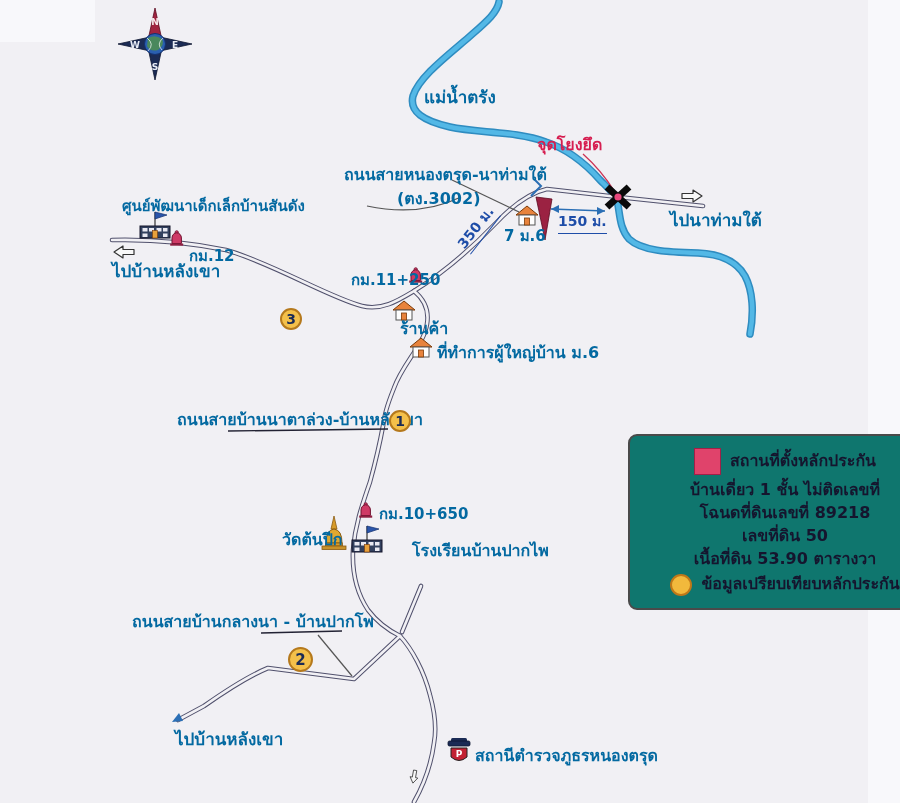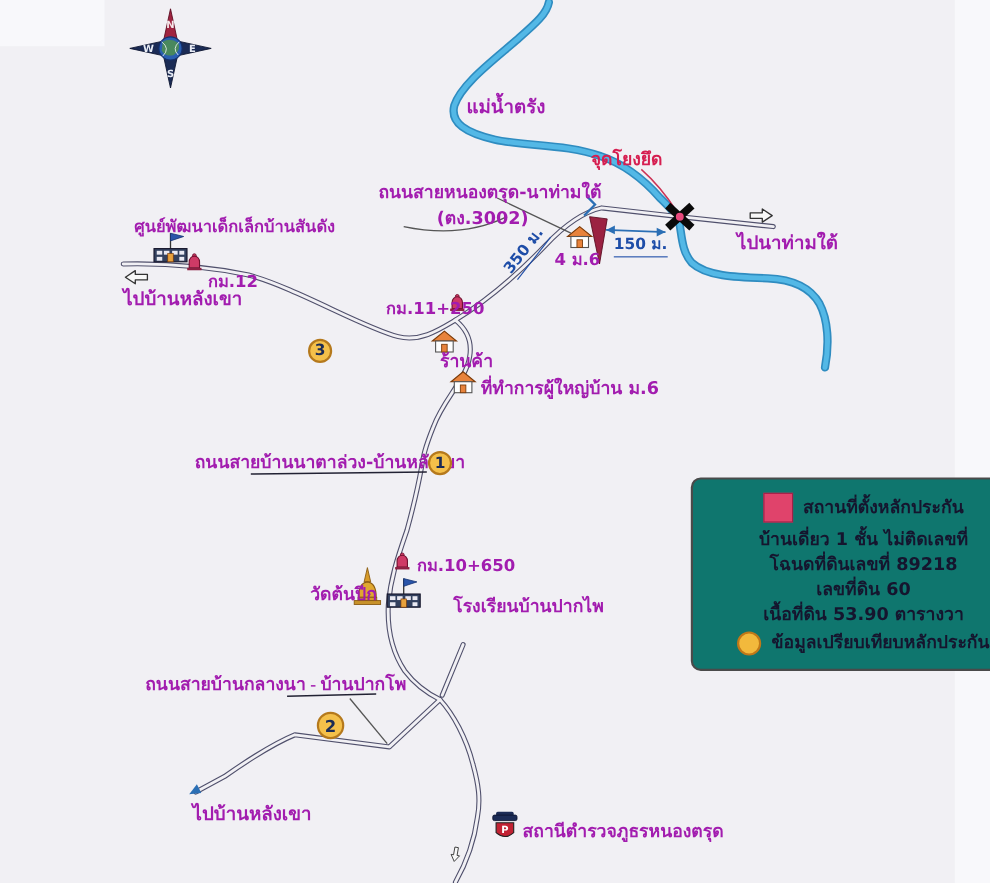--- a/index.html
+++ b/index.html
@@ -5,21 +5,21 @@
   html,body{margin:0;padding:0;background:#ffffff;}
   #canvas{
     position:relative;width:900px;height:803px;overflow:hidden;
     background:#f1f0f4;
     font-family:"DejaVu Sans",sans-serif;
   }
   .edge-strip-right{position:absolute;top:0;right:0;width:32px;height:100%;background:#f8f8fb;}
   .edge-strip-top{position:absolute;top:0;left:0;width:95px;height:42px;background:#f8f8fb;}
   #maplayer{position:absolute;left:0;top:0;}
   .lbl{
-    position:absolute;color:#a21caf;font-weight:bold;font-size:16px;
+    position:absolute;color:#0369a1;font-weight:bold;font-size:16px;
     white-space:nowrap;z-index:5;letter-spacing:0;
   }
   .fs15{font-size:15px;} .fs17{font-size:17px;} .fs14{font-size:14px;}
   .crimson{color:#d61e50;}
   .blue-measure{color:#1e4da8;border-bottom:1.5px solid #1e4da8;padding-bottom:1px;}
   .rot350{transform:rotate(-52deg);transform-origin:center center;}
   .route-circle{
     position:absolute;width:22px;height:22px;border-radius:50%;
     background:#f4c04a;border:2px solid #b5791c;color:#1b2b55;
     font-weight:bold;font-size:14px;display:flex;align-items:center;justify-content:center;
@@ -181,25 +181,25 @@
   <div class="lbl fs15" style="left:122px;top:194px;">ศูนย์พัฒนาเด็กเล็กบ้านสันดัง</div>
   <div class="lbl fs15" style="left:189px;top:244px;">กม.12</div>
   <div class="lbl fs17" style="left:112px;top:257px;">ไปบ้านหลังเขา</div>
   <div class="lbl fs15" style="left:351px;top:268px;">กม.11+250</div>
   <div class="lbl" style="left:356px;top:316px;margin-left:44px;">ร้านค้า</div>
   <div class="lbl" style="left:437px;top:340px;">ที่ทำการผู้ใหญ่บ้าน ม.6</div>
   <div class="lbl" style="left:177px;top:407px;">ถนนสายบ้านนาตาล่วง-บ้านหลังเขา</div>
   <div class="lbl fs15" style="left:379px;top:502px;">กม.10+650</div>
   <div class="lbl" style="left:282px;top:527px;">วัดต้นปีก</div>
   <div class="lbl" style="left:412px;top:538px;">โรงเรียนบ้านปากไพ</div>
-  <div class="lbl" style="left:132px;top:609px;font-family:Liberation Serif, serif;">ถนนสายบ้านกลางนา - บ้านปากโพ</div>
+  <div class="lbl" style="left:132px;top:609px;">ถนนสายบ้านกลางนา - บ้านปากโพ</div>
   <div class="lbl fs17" style="left:175px;top:725px;">ไปบ้านหลังเขา</div>
   <div class="lbl" style="left:475px;top:743px;">สถานีตำรวจภูธรหนองตรุด</div>
   <div class="lbl" style="left:343px;top:808px;">ไปอ.วังวิเศษ</div>
-  <div class="lbl fs15" style="left:504px;top:224px;">4 ม.6</div>
+  <div class="lbl fs15" style="left:504px;top:224px;">7 ม.6</div>
   <div class="lbl fs14 blue-measure" style="left:558px;top:210px;">150 ม.</div>
   <div class="lbl fs14 blue-measure rot350" style="left:452px;top:216px;">350 ม.</div>
 
   <div class="route-circle" style="left:280px;top:308px;">
     <span>3</span>
   </div>
   <div class="route-circle" style="left:389px;top:410px;">
     <span>1</span>
   </div>
   <div class="route-circle big" style="left:288px;top:647px;">
@@ -211,21 +211,21 @@
       <span class="legend-swatch-square"></span>
       <span>สถานที่ตั้งหลักประกัน</span>
     </div>
     <div class="legend-row">
       <span>บ้านเดี่ยว 1 ชั้น  ไม่ติดเลขที่</span>
     </div>
     <div class="legend-row">
       <span>โฉนดที่ดินเลขที่  89218</span>
     </div>
     <div class="legend-row">
-      <span>เลขที่ดิน  60</span>
+      <span>เลขที่ดิน  50</span>
     </div>
     <div class="legend-row">
       <span>เนื้อที่ดิน 53.90 ตารางวา</span>
     </div>
     <div class="legend-row">
       <span class="legend-swatch-circle"></span>
       <span>ข้อมูลเปรียบเทียบหลักประกัน</span>
     </div>
   </div>
 </div>

